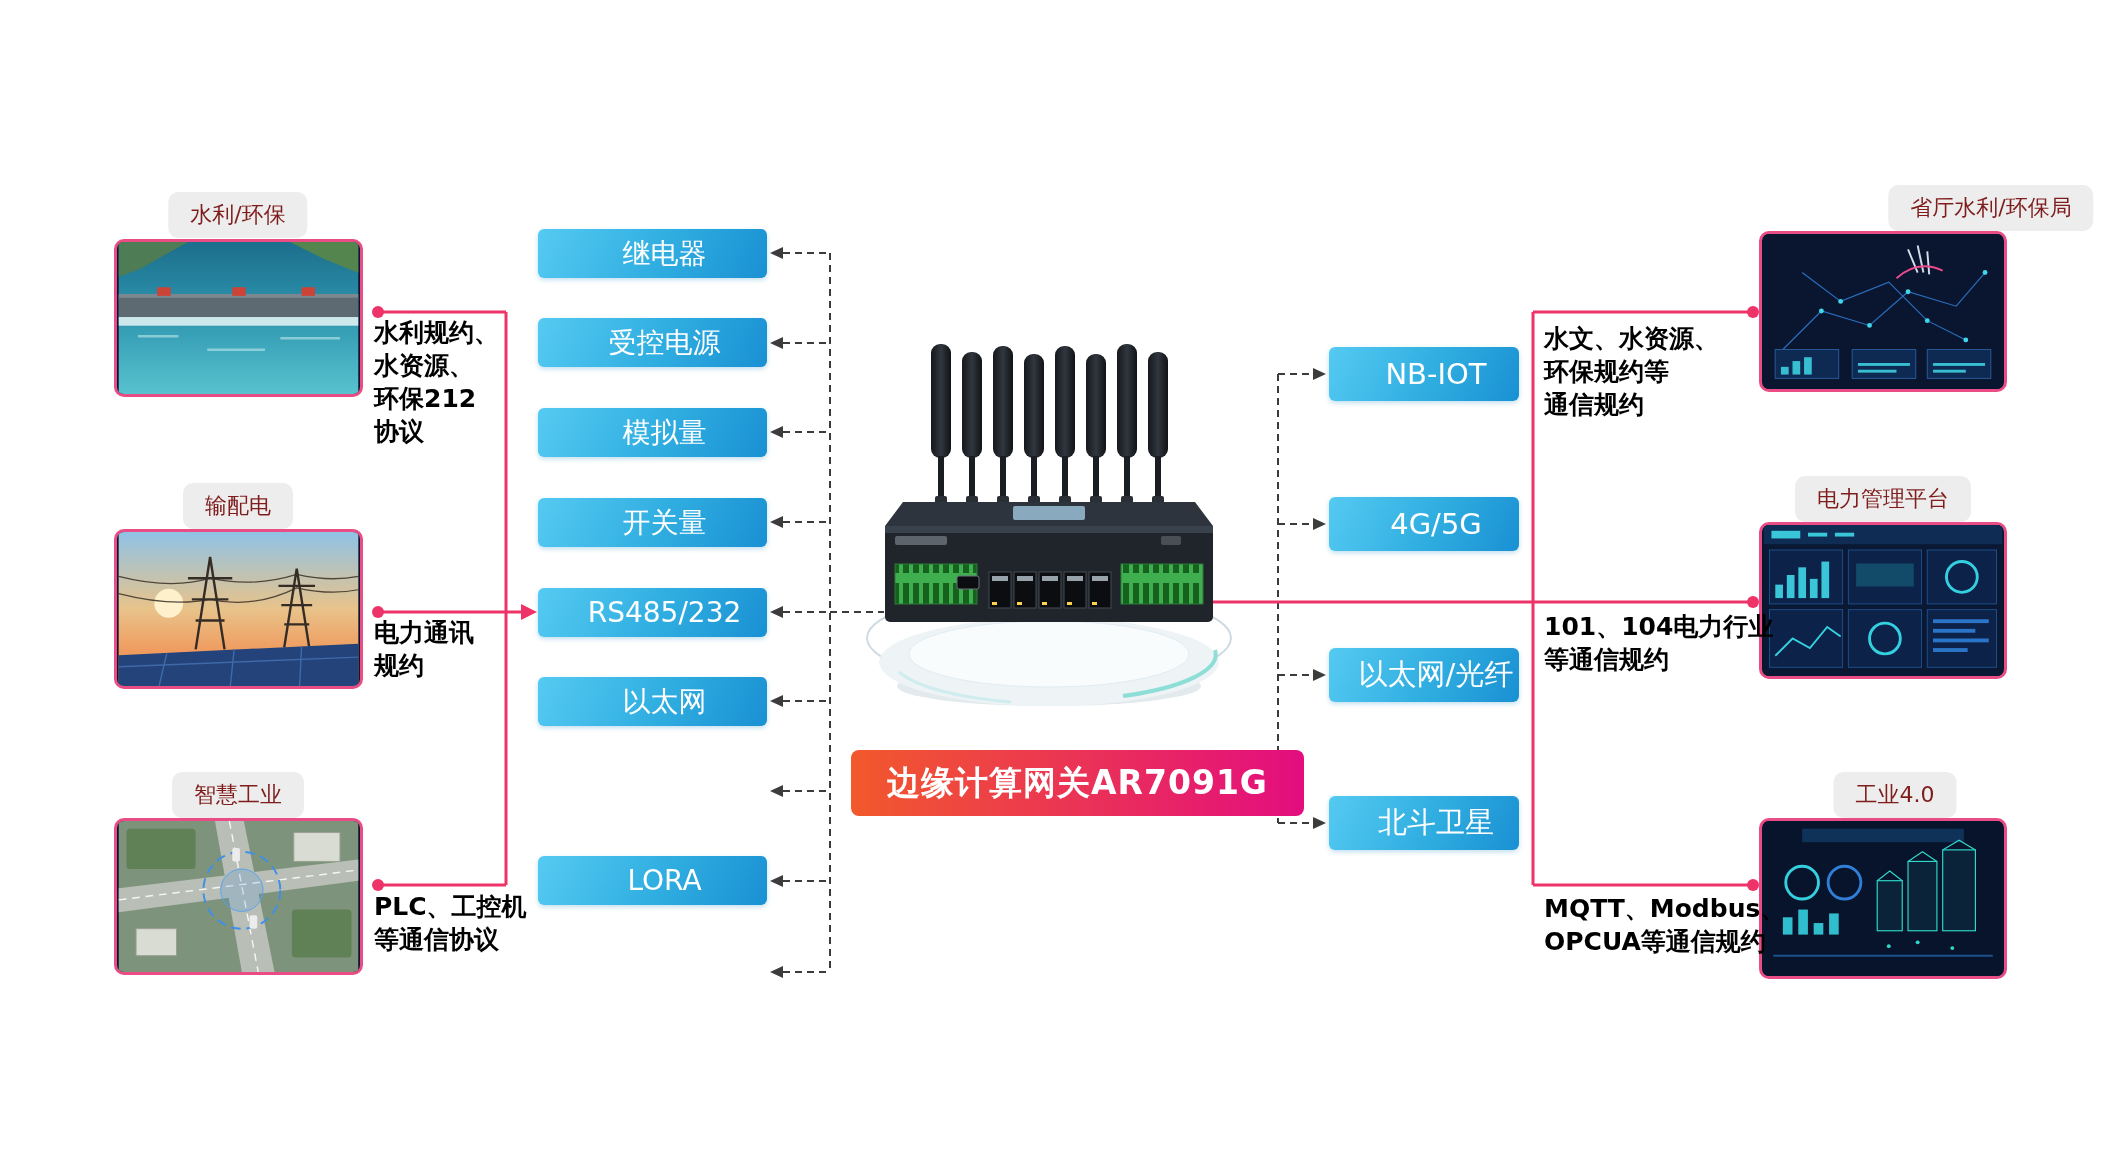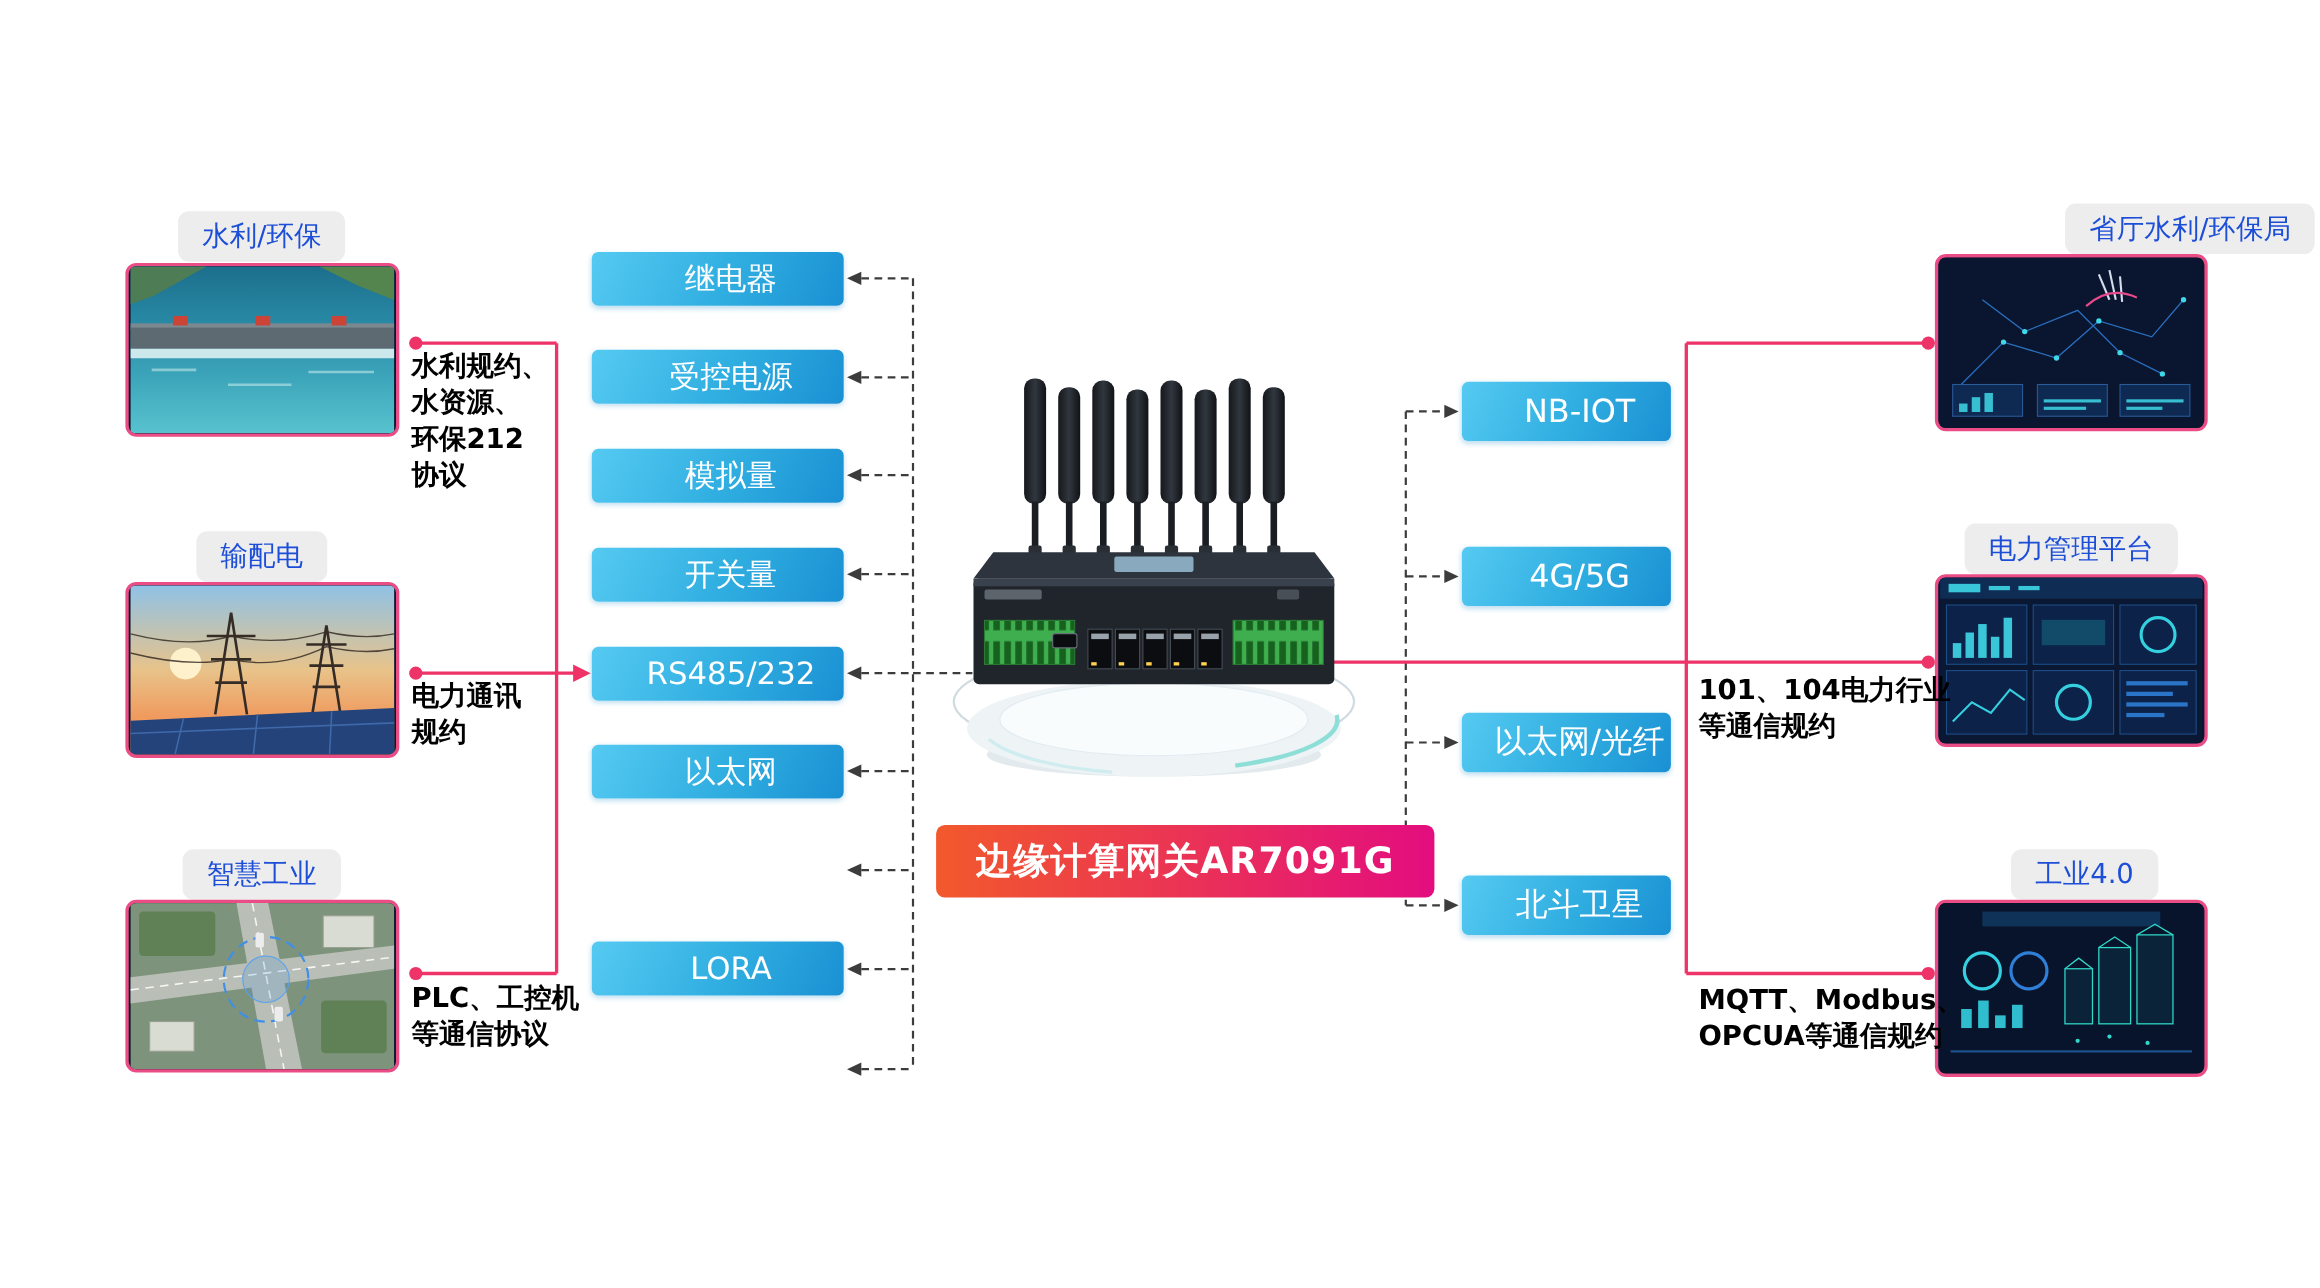--- a/index.html
+++ b/index.html
@@ -2,21 +2,21 @@
 <html><head>
 <meta charset="utf-8">
 <style>
   * { margin:0; padding:0; box-sizing:border-box; }
   html,body { background:#ffffff; }
   body { font-family:"DejaVu Sans","Liberation Sans",sans-serif; }
   .canvas { position:relative; width:2109px; height:1171px; background:#ffffff; overflow:hidden; }
   .conn { position:absolute; left:0; top:0; pointer-events:none; }
 
   .tab { position:absolute; transform:translateX(-50%); background:#ededed; border-radius:10px;
-         padding:8px 22px; font-size:25px; color:#1d4ed8; white-space:nowrap; line-height:30px; }
+         padding:8px 22px; font-size:22px; color:#7f1d1d; white-space:nowrap; line-height:30px; }
   .photo { position:absolute; border:3px solid #ea4d85; border-radius:10px; overflow:hidden; background:#0a1630; }
   .photo svg { display:block; width:100%; height:100%; }
   .note { position:absolute; font-size:25px; line-height:33px; font-weight:600; color:#000000; white-space:pre-line; }
 
   .iface, .uplink { position:absolute; color:#ffffff; display:flex; align-items:center; justify-content:center;
          border-radius:6px; background:linear-gradient(115deg,#55caf2 0%,#2fade0 55%,#1a90d3 100%);
          box-shadow:0 2px 5px rgba(30,140,200,.28);padding-left:24px; }
   .iface { left:538px; width:229px; height:49px; font-size:28px; }
   .uplink { left:1329px; width:190px; height:54px; font-size:29px; }
 
@@ -327,20 +327,23 @@
         <rect x="18" y="138" width="8" height="8"></rect>
           <rect x="30" y="132" width="8" height="14"></rect>
           <rect x="42" y="128" width="8" height="18"></rect>
         <rect x="98" y="134" width="54" height="3"></rect>
           <rect x="98" y="141" width="40" height="3"></rect>
         <rect x="176" y="134" width="54" height="3"></rect>
           <rect x="176" y="141" width="34" height="3"></rect>
       </g>
     </svg>
   </div>
+  <div class="note" style="left:1544px; top:322px;">水文、水资源、
+环保规约等
+通信规约</div>
 
   <div class="tab" style="left:1883px; top:476px;">
     <span>电力管理平台</span>
   </div>
   <div class="photo" style="left:1759px; top:522px; width:248px; height:157px;">
     <svg viewBox="0 0 248 157">
       <rect width="248" height="157" fill="#0a1833"></rect>
       <rect width="248" height="20" fill="#0f2c55"></rect>
       <g fill="#3fd8e8" opacity="0.9">
         <rect x="8" y="6" width="30" height="8"></rect>

